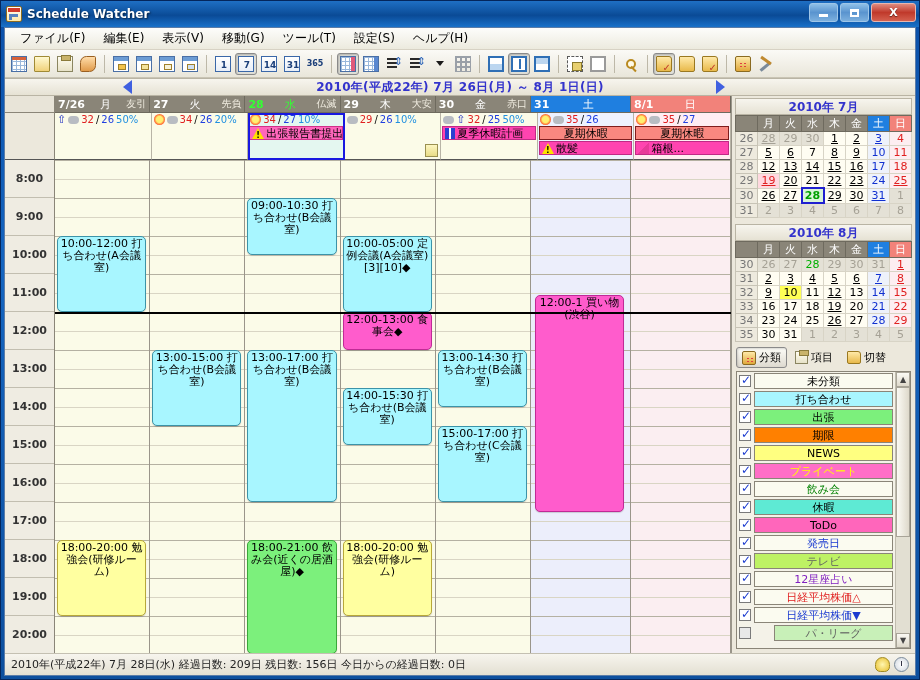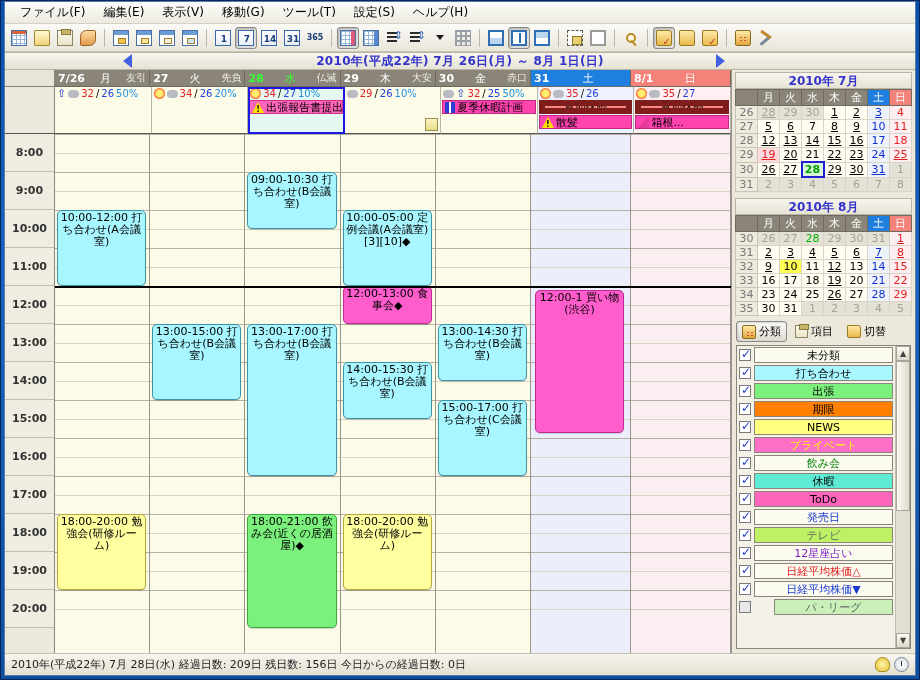--- a/index.html
+++ b/index.html
@@ -172,21 +172,21 @@
   .wx { display:flex; align-items:center; gap:2px; font-size:10px; padding:1px 2px 0 2px; white-space:nowrap;}
   .wx .hi{color:#e02020;} .wx .lo{color:#2040e0;} .wx .pp{color:#2090e0;}
   .sunico{width:11px;height:11px;border-radius:50%;background:radial-gradient(#ffef70 40%,#ff5a2a 70%);display:inline-block;flex:0 0 11px;}
   .cloudico{width:11px;height:8px;border-radius:5px;background:#b8bcc2;display:inline-block;flex:0 0 11px;}
   .arrowico{color:#2030c0;font-size:11px;line-height:10px;}
   .adev {
     margin:1px 1px 0 1px; height:14px; font-size:11px; line-height:13px;
     display:flex;align-items:center;gap:2px;padding:0 2px;white-space:nowrap;overflow:hidden;
   }
   .adev.pink{background:#ff66bb;border:1px solid #d0328a;}
-  .adev.red{background:#f98880;border:6px solid #7f1d1d;}
+  .adev.red{background:#f98880;border:1px solid #7f1d1d;}
   .adev.mag{background:#ff44b0;border:1px solid #c02a86;}
   .warnico{width:12px;height:11px;flex:0 0 12px;position:relative;}
   .warnico:before{content:"";position:absolute;left:0;top:0;border-left:6px solid transparent;border-right:6px solid transparent;border-bottom:11px solid #ffe100;}
   .warnico:after{content:"!";position:absolute;left:4px;top:1px;font-size:8px;font-weight:bold;color:#000;}
   .barico{width:10px;height:11px;flex:0 0 10px;
     background:linear-gradient(to right,#2a3fd0 40%,#fff 40%,#fff 60%,#2a3fd0 60%);}
   .triico{width:11px;height:11px;flex:0 0 11px;background:linear-gradient(to bottom right,transparent 49%,#e83a9a 50%);}
   .memo-note{position:absolute;right:2px;bottom:2px;width:13px;height:13px;background:linear-gradient(to bottom,#fdf6c0,#e8dc88);border:1px solid #9a9050;}
 
   
@@ -270,20 +270,33 @@
   .sicon{width:15px;height:15px;margin-left:4px;}
   .sicon.bulb{border-radius:50% 50% 35% 35%;background:radial-gradient(#fff6b0,#e8c030);border:1px solid #a08a20;}
   .sicon.clock{border-radius:50%;background:radial-gradient(#fff,#cfd6de);border:1px solid #7a8a9a;position:relative;}
   .sicon.clock:after{content:"";position:absolute;left:6px;top:3px;width:1px;height:5px;background:#334;}
 </style>
 </head>
 <body>
 
 <div id="window">
 
+  <div id="titlebar">
+    <div class="tb-icon"></div>
+    <div class="tb-title">Schedule Watcher</div>
+    <div class="tb-buttons">
+      <div class="tb-btn">
+          <span class="min-glyph"></span>
+        </div>
+      <div class="tb-btn">
+          <span class="max-glyph"></span>
+        </div>
+      <div class="tb-btn close">X</div>
+    </div>
+  </div>
 
   <div id="client">
 
     <div id="menubar">
       <div class="mi">ファイル(F)</div>
       <div class="mi">編集(E)</div>
       <div class="mi">表示(V)</div>
       <div class="mi">移動(G)</div>
       <div class="mi">ツール(T)</div>
       <div class="mi">設定(S)</div>
@@ -746,21 +759,21 @@
                 <div class="halfline" style="top: 171px;"></div>
                 <div class="hourline" style="top: 152px;"></div>
                 <div class="halfline" style="top: 133px;"></div>
                 <div class="hourline" style="top: 114px;"></div>
                 <div class="halfline" style="top: 95px;"></div>
                 <div class="hourline" style="top: 76px;"></div>
                 <div class="halfline" style="top: 57px;"></div>
                 <div class="hourline" style="top: 38px;"></div>
                 <div class="halfline" style="top: 19px;"></div>
                 <div class="hourline" style="top: 0px;"></div>
-              <div class="ev pinkev" style="top:156px;height:143px;left:4px;right:6px"><span>12:00-1 買い物(渋谷)</span></div>
+              <div class="ev pinkev" style="top:135px;height:217px;left:4px;right:6px"><span>12:00-1 買い物(渋谷)</span></div>
             </div>
 
             <div class="daycol sun w1">
               <div class="gridlines"></div>
                 <div class="halfline" style="top: 475px;"></div>
                 <div class="hourline" style="top: 456px;"></div>
                 <div class="halfline" style="top: 437px;"></div>
                 <div class="hourline" style="top: 418px;"></div>
                 <div class="halfline" style="top: 399px;"></div>
                 <div class="hourline" style="top: 380px;"></div>

